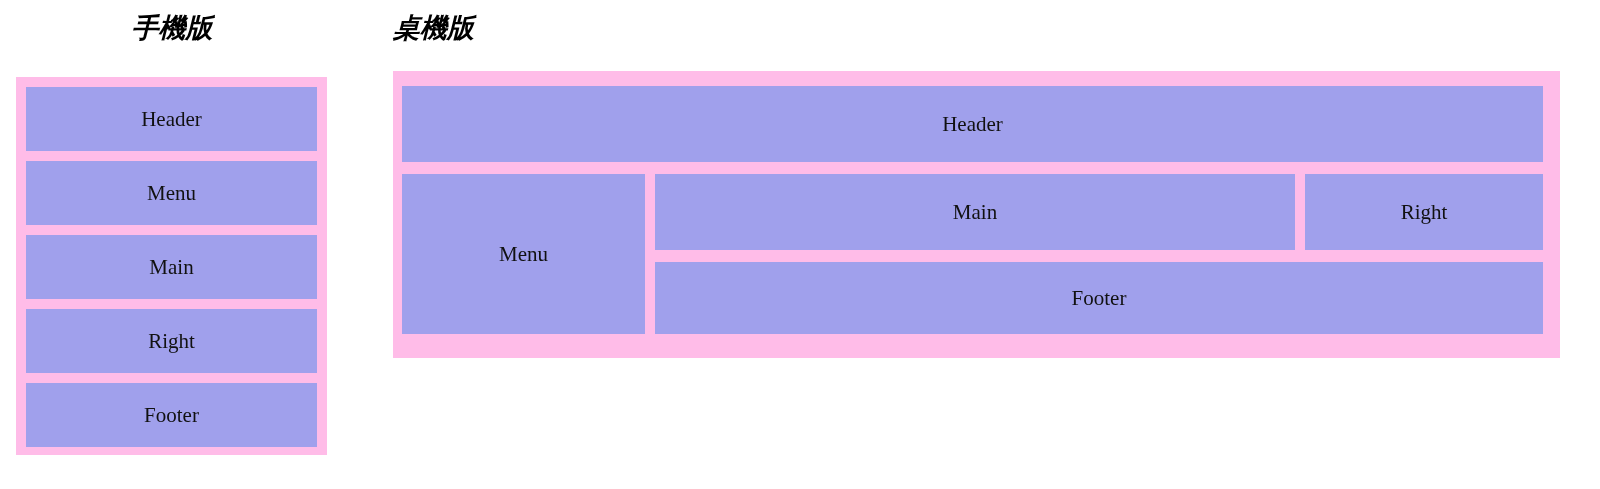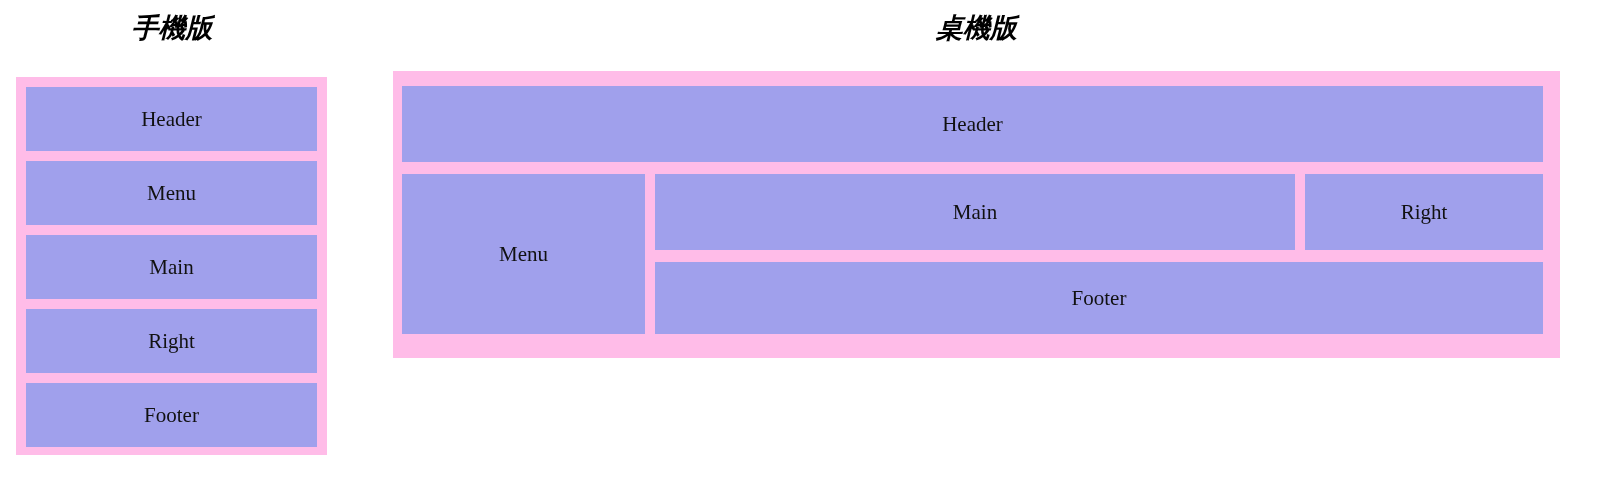--- a/index.html
+++ b/index.html
@@ -20,21 +20,21 @@
     position: absolute;
     font-family: "DejaVu Sans", "Liberation Sans", sans-serif;
     font-weight: bold;
     font-size: 27px;
     line-height: 1;
     color: #000000;
     white-space: nowrap;
     font-style: italic;
   }
   #heading-mobile { left: 0; top: 14px; width: 344px; text-align: center; }
-  #heading-desktop { left: 393px; top: 14px; width: 1167px; text-align: center; }
+  #heading-desktop { left: 393px; top: 14px; width: 1167px; }
 
   
   .frame {
     position: absolute;
     background: #ffbce8;
     box-sizing: border-box;
     padding-left: 41px;
   }
   .cell {
     position: absolute;

